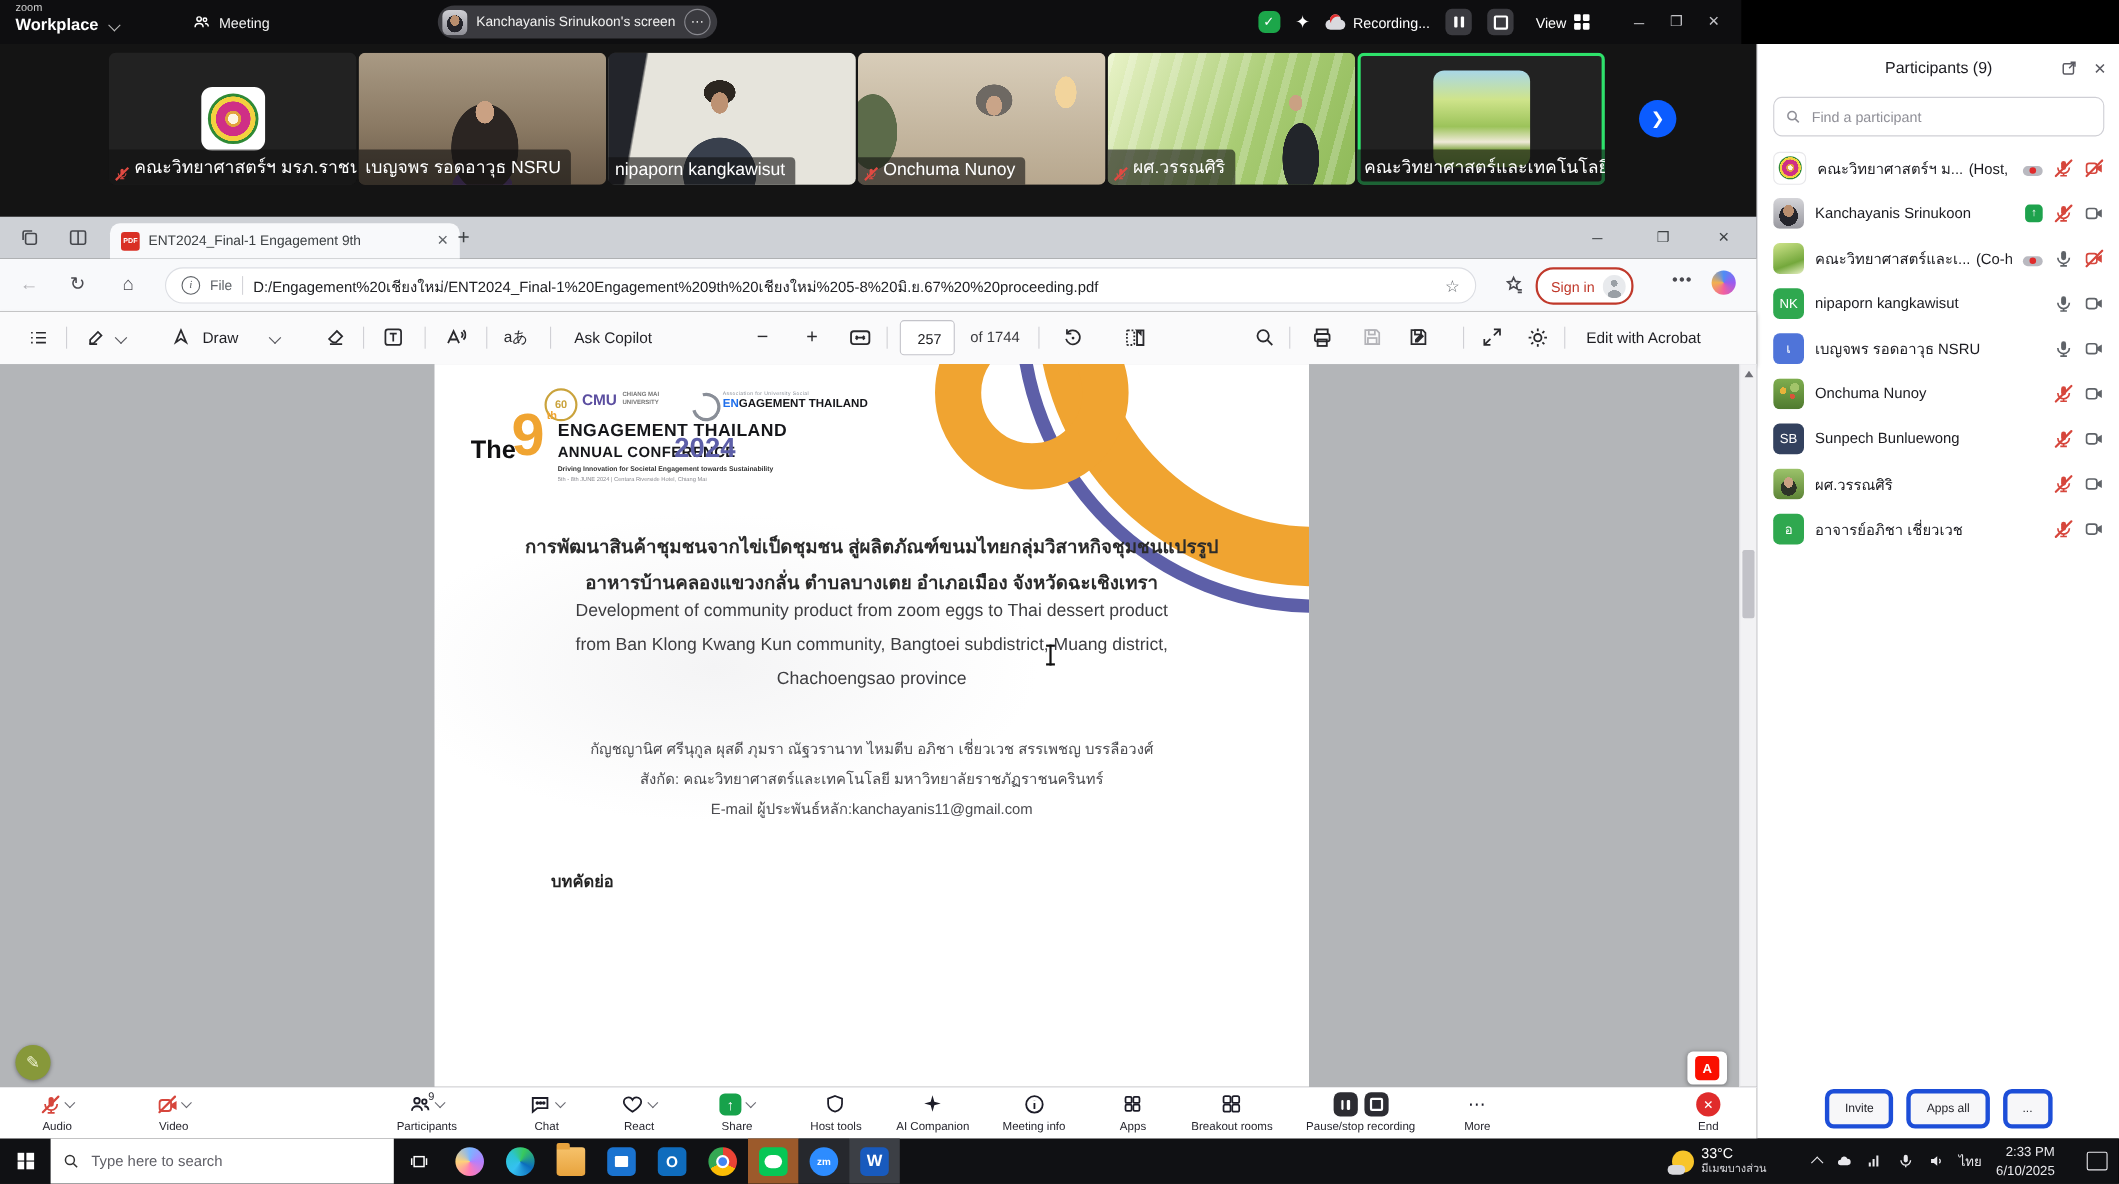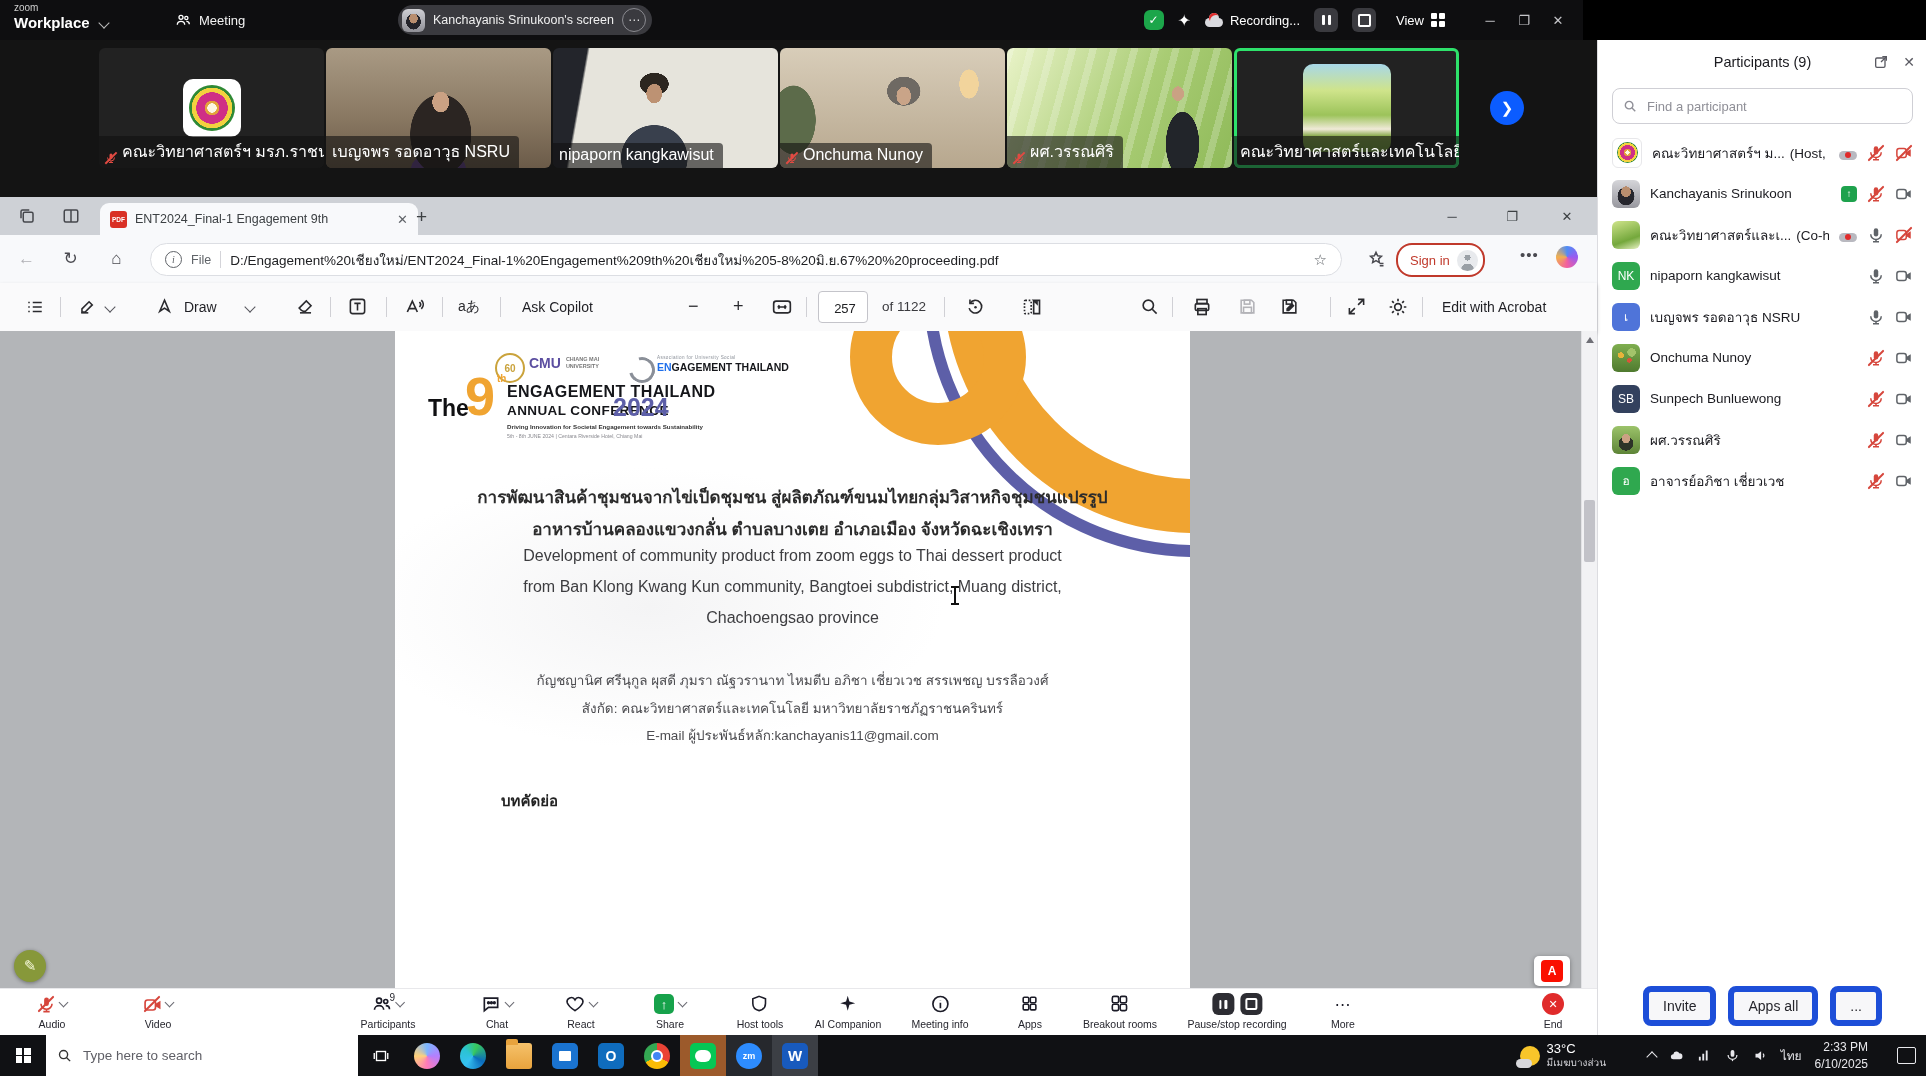--- a/index.html
+++ b/index.html
@@ -74,21 +74,21 @@
   .rec-cloud{display:none;position:relative;width:18px;height:14px}
   .rec-cloud.show{display:block}
   .rec-cloud::before{content:"";position:absolute;left:0;bottom:0;width:18px;height:9px;border-radius:6px;background:#b9b9c0}
   .rec-cloud::after{content:"";position:absolute;left:6px;bottom:2px;width:6px;height:6px;border-radius:50%;background:#e02b2b}
   .ic{position:relative;width:18px;height:18px;color:#5f6368;flex:none}
   .ic.gray{color:#5f6368}
   .ic.red{color:#d6463c}
   .ic .slash{display:none;position:absolute;left:8px;top:-2px;width:2px;height:22px;background:#d6463c;border-radius:1px;transform:rotate(45deg)}
   .ic.red .slash{display:block}
   .p-footer{position:absolute;left:0;right:0;bottom:9px;display:flex;align-items:center;justify-content:center;gap:12px}
-  .p-btn{height:28px;padding:0 14px;border:6px solid #1d4ed8;border-radius:8px;background:#f7f7f9;font-size:14px;color:#26262c;display:flex;align-items:center}
+  .p-btn{height:28px;padding:0 14px;border:4px solid #1d4ed8;border-radius:8px;background:#f7f7f9;font-size:11px;color:#26262c;display:flex;align-items:center}
   
   #tabbar{position:absolute;left:0;top:197px;width:1597px;height:38px;background:#ced1d6}
   .tb-ico{position:absolute;top:10px;width:18px;height:18px;color:#45474c}
   .tab{position:absolute;left:100px;top:6px;width:298px;height:32px;background:#f8f9fb;border-radius:9px 9px 0 0;display:flex;align-items:center;gap:8px;padding:0 10px;font-size:12.5px;color:#3c4043}
   .pdf-fav{width:17px;height:17px;border-radius:3px;background:#d93025;color:#fff;font-size:6.5px;font-weight:bold;display:flex;align-items:center;justify-content:center;flex:none}
   .tab-title{flex:1;white-space:nowrap;overflow:hidden}
   .tab-close{color:#5f6368;font-size:13px}
   .newtab{position:absolute;left:416px;top:9px;font-size:19px;color:#3c4043;font-weight:300}
   .bwin{position:absolute;top:0;height:38px;width:40px;display:flex;align-items:center;justify-content:center;color:#3c4043;font-size:13px}
   #urlrow{position:absolute;left:0;top:235px;width:1597px;height:48px;background:#f8f9fb}
@@ -695,21 +695,21 @@
   <span class="pb" style="left:688px;font-size:18px">−</span>
   <span class="pb" style="left:733px;font-size:18px">+</span>
   <span class="pb" style="left:772px">
       <svg width="20" height="20" viewBox="0 0 24 24" fill="none" stroke="#2a2a2e" stroke-width="2">
         <rect x="2" y="5" width="20" height="14" rx="3"></rect>
         <path d="M7 12h10M7 12l2-2M7 12l2 2M17 12l-2-2M17 12l-2 2"></path>
       </svg>
     </span>
   <span class="pb-div" style="left:806px"></span>
   <span class="page-box"><input value="257" style=""></span>
-  <span class="pb" style="left:882px;font-size:13.5px;color:#3a3a3e">of 1122</span>
+  <span class="pb" style="left:882px;font-size:13.5px;color:#3a3a3e">of 1744</span>
   <span class="pb-div" style="left:944px"></span>
   <span class="pb" style="left:966px">
       <svg width="19" height="19" viewBox="0 0 24 24" fill="none" stroke="#2a2a2e" stroke-width="2">
         <path d="M5 8a8 8 0 1 1-1 6"></path>
         <path d="M5 3v5h5"></path>
         <circle cx="12" cy="13" r="1.6" fill="#2a2a2e" stroke="none"></circle>
       </svg>
     </span>
   <span class="pb" style="left:1022px">
       <svg width="20" height="20" viewBox="0 0 24 24" fill="none" stroke="#2a2a2e" stroke-width="2">

